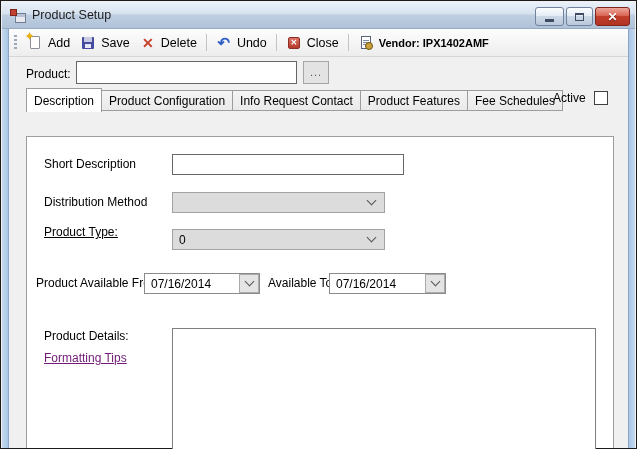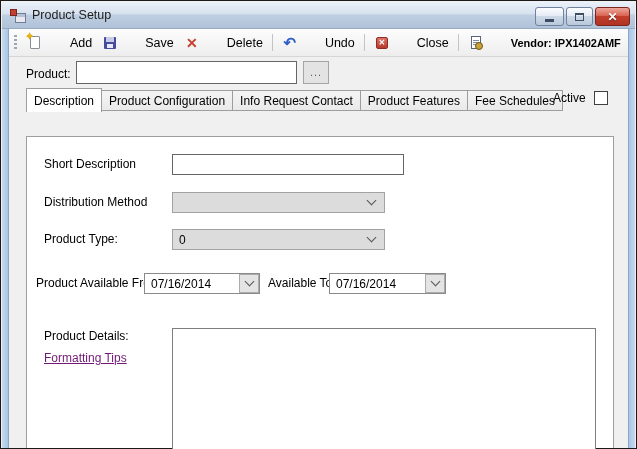--- a/index.html
+++ b/index.html
@@ -38,21 +38,21 @@
   .client { position:absolute; left:8px; right:8px; top:28px; bottom:0; background:#f0f0f0; }
 
   
   .toolbar { position:absolute; left:0; right:0; top:0; height:28px;
              background:linear-gradient(to bottom,#fdfdfd,#ededed);
              border-bottom:1px solid #d6d6d6; display:flex; align-items:center; padding-left:4px; }
   .grip { width:3px; height:15px; margin:0 5px 0 1px;
           background:repeating-linear-gradient(to bottom,#9aa7b8 0 2px,transparent 2px 4px); }
   .tb-item { display:flex; align-items:center; gap:5px; padding:3px 5px; border-radius:2px; cursor:default; }
   .tb-sep { width:1px; height:17px; background:#c3c3c3; margin:0 4px; }
-  .tb-label { font-size:12.5px;margin-left:22px; }
+  .tb-label { font-size:12.5px; }
   .tb-vendor { font-weight:bold; font-size:11px; }
 
   .i16 { position:relative; width:16px; height:16px; flex:0 0 auto; }
   .icon-page { position:absolute; left:3px; top:1px; width:10px; height:13px;
                background:#fff; border:1px solid #8a8f99; border-radius:1px; }
   .icon-star { position:absolute; left:-2px; top:-5px; color:#eab308; font-size:11px; text-shadow:0 0 1px #b07d00; }
   .icon-floppy { position:absolute; left:2px; top:2px; width:12px; height:12px; background:#474ba0; border-radius:1px; }
   .icon-floppy::before { content:""; position:absolute; left:2px; top:0; width:8px; height:5px; background:#c9cbe4; }
   .icon-floppy::after { content:""; position:absolute; left:3px; bottom:1px; width:6px; height:4px; background:#e8e9f4; }
   .icon-x { color:#c8402c; font-size:14px; font-weight:bold; line-height:16px; text-align:center; width:16px; display:inline-block; }
@@ -91,21 +91,21 @@
   
   .f-short-label { left:17px; top:20px; }
   .f-short-input { left:145px; top:17px; width:232px; height:21px; }
   .f-dist-label { left:17px; top:58px; }
   .combo { position:absolute; height:21px; background:#dcdcdc; border:1px solid #a2a2a2;
            display:flex; align-items:center; padding-left:6px; }
   .combo .chev, .dp-btn .chev { width:7px; height:7px; border-right:1.4px solid #555; border-bottom:1.4px solid #555;
           transform:rotate(45deg); margin-top:-4px; }
   .combo .chev { margin-left:auto; margin-right:9px; }
   .f-dist-combo { left:145px; top:55px; width:213px; }
-  .f-type-label { left:17px; top:95px; }
+  .f-type-label { left:17px; top:88px;text-decoration:underline; }
   .f-type-combo { left:145px; top:92px; width:213px; }
 
   .f-from-label { left:9px; top:139px; }
   .datepicker { position:absolute; height:21px; background:#fff; border:1px solid #8a8a8a; display:flex; align-items:center; }
   .dp-text { padding-left:6px; font-size:12px; }
   .dp-btn { margin-left:auto; width:20px; height:19px; background:#e4e4e4; border:1px solid #ababab;
             display:flex; align-items:center; justify-content:center; }
   .f-from-picker { left:117px; top:136px; width:116px; }
   .f-to-label { left:241px; top:139px; }
   .f-to-picker { left:302px; top:136px; width:117px; }

